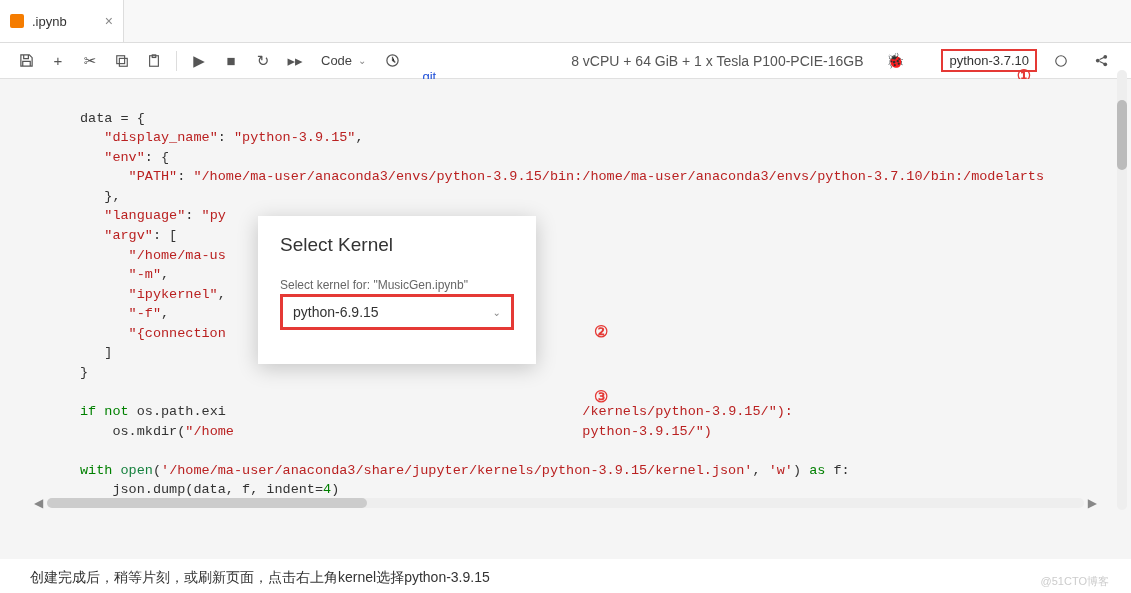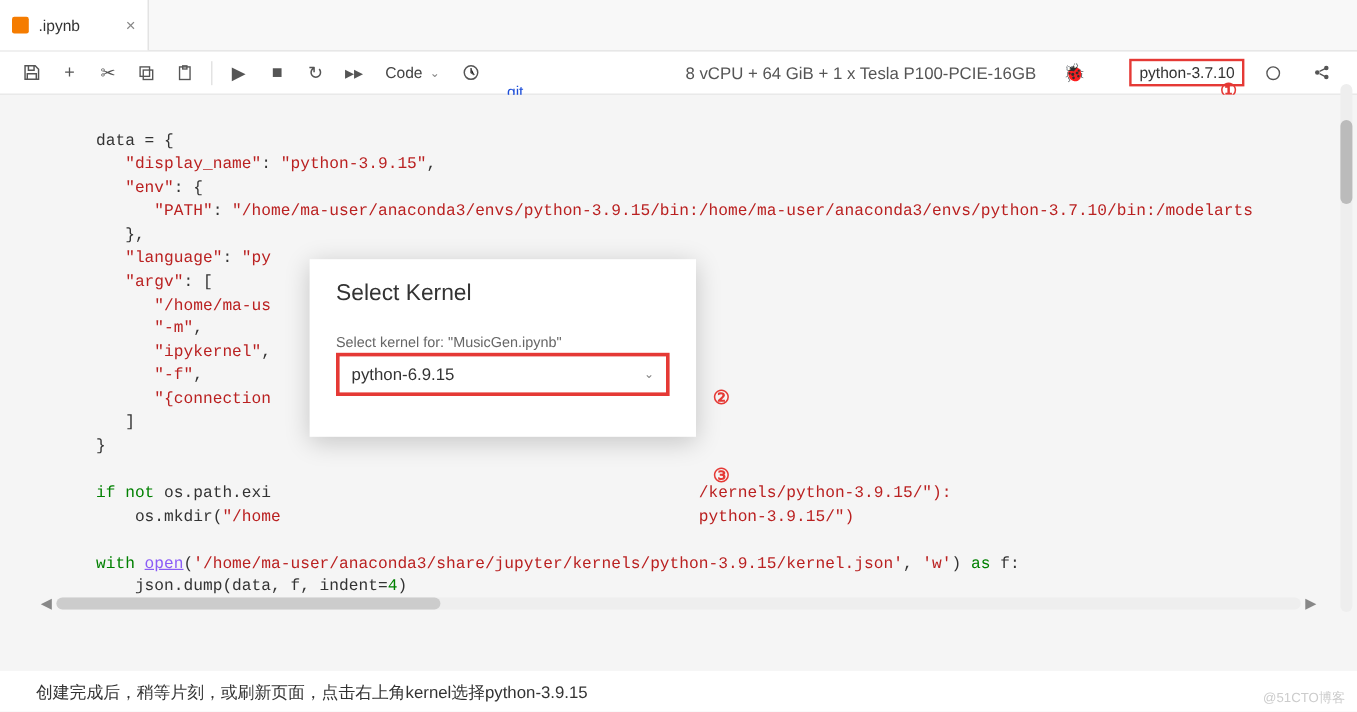--- a/index.html
+++ b/index.html
@@ -22,43 +22,43 @@
     .bug-icon { margin-left: 14px; margin-right: 8px; }
     .circle-icon { margin-left: 6px; }
     .share-icon { margin-left: 8px; margin-right: 4px; }
     .annot-1 { position: absolute; right: 100px; top: 66px; color: #e53935; font-size: 16px; font-weight: bold; }
     
     .editor-area { position: relative; padding: 0 30px 10px 80px; background: #f5f5f5; height: 480px; overflow: hidden; }
     .code-block { font-family: "Courier New", monospace; font-size: 13.5px; line-height: 1.45; white-space: pre; color: #333; padding-top: 10px; }
     .kw { color: #008000; font-weight: normal; }
     .str { color: #ba2121; }
     .num { color: #008000; }
-    .builtin { color: #8b5cf6; text-decoration: underline; }
+    .builtin { color: #15803d; }
     
     .hscroll { position: absolute; bottom: 50px; left: 30px; right: 30px; height: 12px; display: flex; align-items: center; }
     .hscroll-track { flex: 1; height: 10px; background: #eee; border-radius: 5px; position: relative; }
     .hscroll-thumb { position: absolute; left: 0; width: 320px; height: 10px; background: #ccc; border-radius: 5px; }
     .hscroll-arrow { color: #888; font-size: 12px; padding: 0 4px; }
     
     .vscroll { position: absolute; right: 4px; top: 70px; width: 10px; height: 440px; background: #eee; border-radius: 5px; }
     .vscroll-thumb { position: absolute; top: 30px; width: 10px; height: 70px; background: #bbb; border-radius: 5px; }
     
     .caption { padding: 10px 30px; font-size: 14px; color: #333; background: #fff; }
     
-    .modal { position: absolute; left: 258px; top: 216px; width: 322px; background: #fff; box-shadow: 0 4px 20px rgba(0,0,0,0.2); padding: 18px 22px 16px; z-index: 100; }
+    .modal { position: absolute; left: 258px; top: 216px; width: 278px; background: #fff; box-shadow: 0 4px 20px rgba(0,0,0,0.2); padding: 18px 22px 16px; z-index: 100; }
     .modal-title { font-size: 19px; color: #333; font-weight: 400; margin-bottom: 22px; }
     .modal-sub { font-size: 12px; color: #666; margin-bottom: 2px; }
     .modal-select { border: 3px solid #e53935; padding: 7px 10px; display: flex; align-items: center; justify-content: space-between; font-size: 14px; color: #333; cursor: pointer; margin-bottom: 18px; }
     .modal-buttons { display: flex; justify-content: flex-end; gap: 8px; align-items: center; }
     .btn-cancel { background: #888; color: #fff; border: none; padding: 7px 14px; font-size: 14px; cursor: pointer; }
     .btn-select { background: #1976d2; color: #fff; border: 3px solid #e53935; padding: 5px 14px; font-size: 14px; cursor: pointer; }
     .annot-2 { position: absolute; left: 594px; top: 322px; color: #e53935; font-size: 16px; font-weight: bold; z-index: 101; }
     .annot-3 { position: absolute; left: 594px; top: 387px; color: #e53935; font-size: 16px; font-weight: bold; z-index: 101; }
     
-    .watermark { position: absolute; right: 10px; bottom: 4px; font-size: 11px; color: #ccc; }
+    .watermark { position: absolute; right: 22px; bottom: 4px; font-size: 11px; color: #ccc; }
     
     svg { display: block; }
   </style>
 </head>
 <body>
 
 <div class="tab-bar">
   <div class="tab">
     <span class="tab-icon"></span>
     <span class="tab-label">.ipynb</span>

